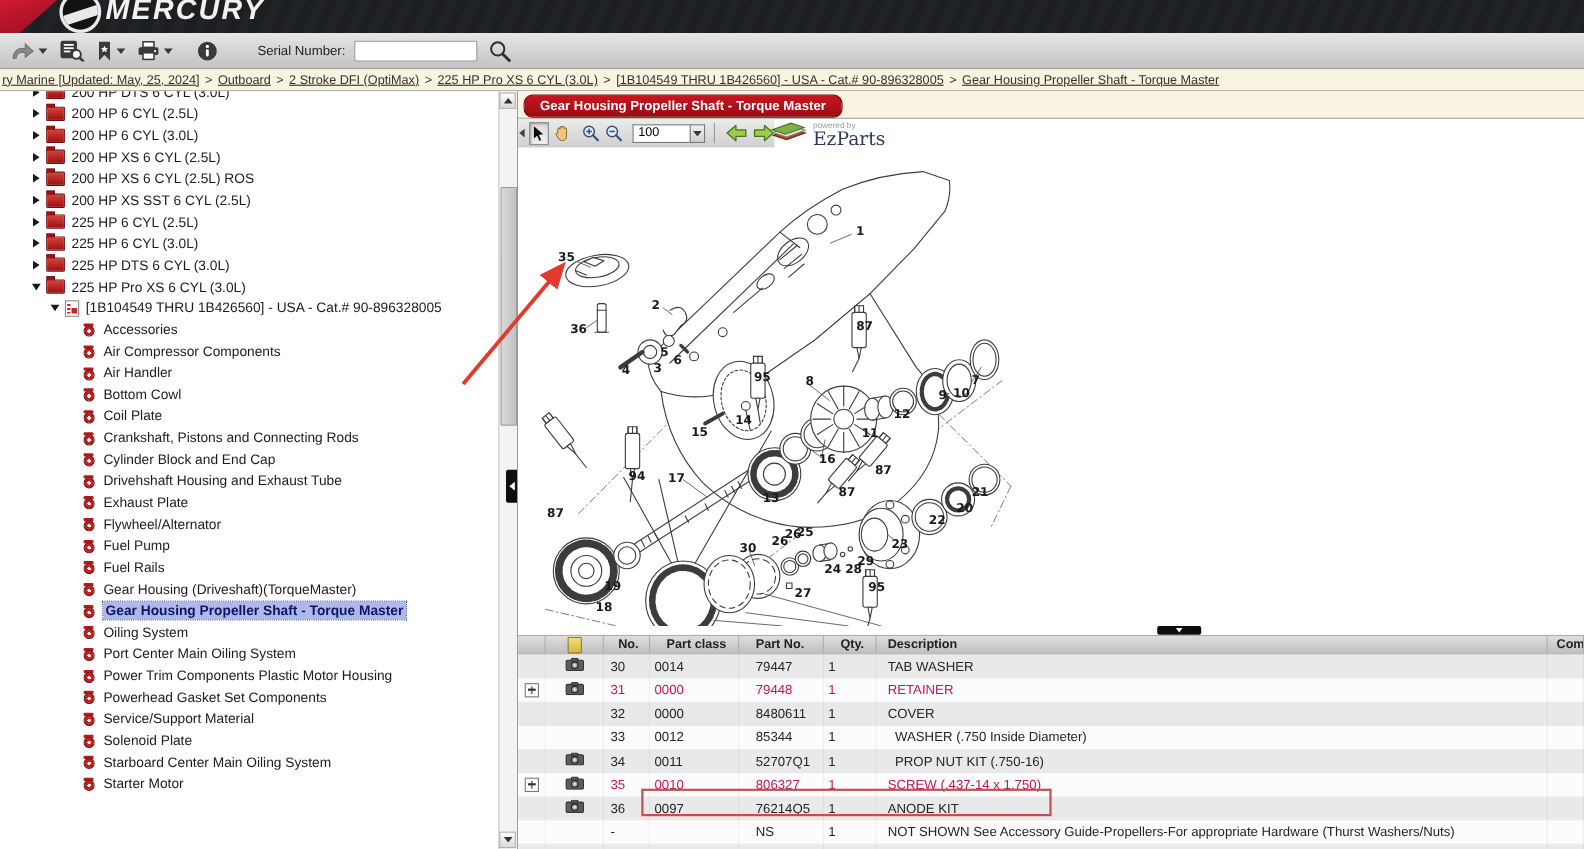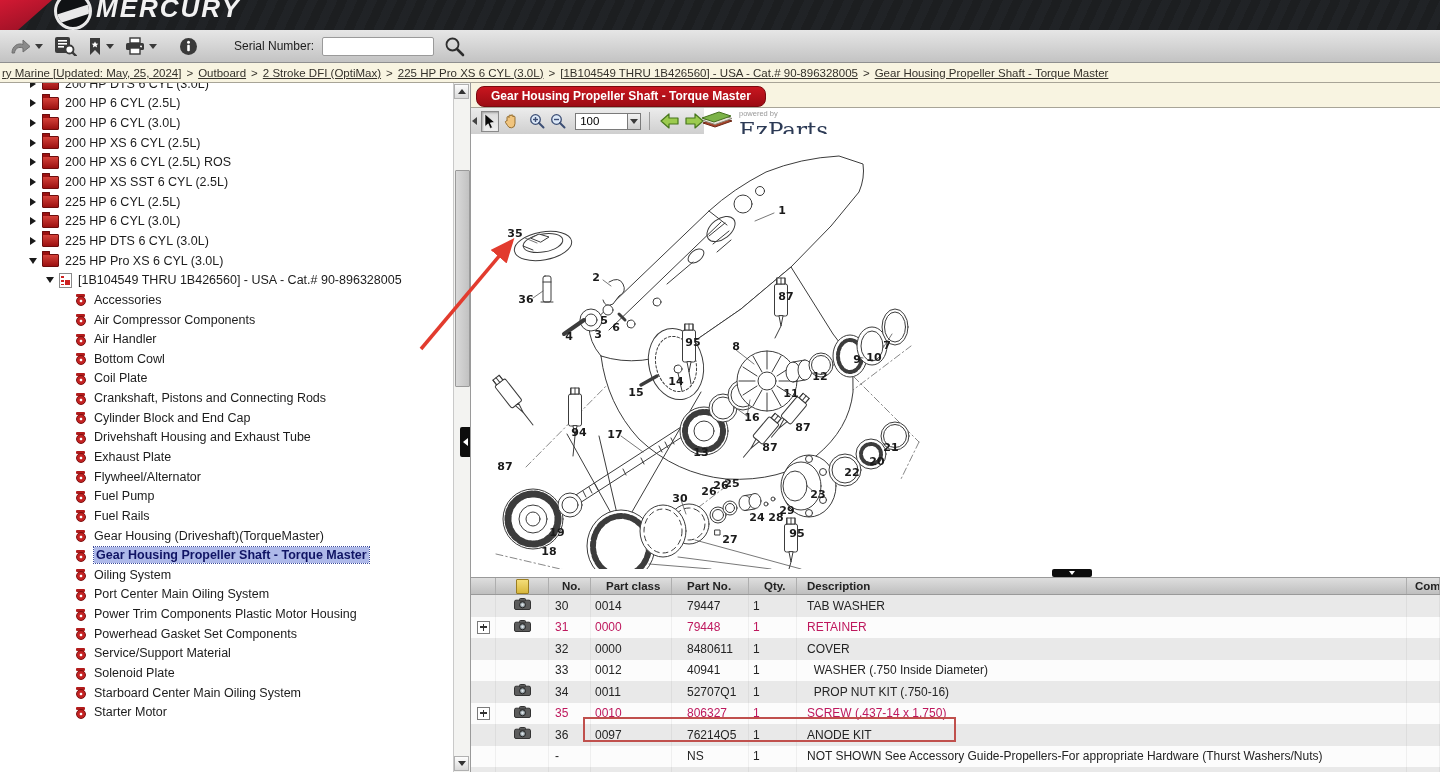--- a/index.html
+++ b/index.html
@@ -61,21 +61,21 @@
   .vbtn{width:22px;height:21px;margin-left:2px;border:1px solid transparent;background:none;display:flex;align-items:center;justify-content:center;padding:0;cursor:pointer;}
   .vbtn.sel{border:1px solid #8a8a8a;background:linear-gradient(#dcdcdc,#efefef);box-shadow:inset 1px 1px 2px rgba(0,0,0,.25);}
   .zoom-combo{display:flex;margin-left:8px;height:17px;}
   .zoom-combo input{width:52px;height:17px;border:1px solid #7a7a7a;border-right:none;font-size:11.5px;padding:0 4px;box-sizing:border-box;}
   .combo-btn{width:14px;height:17px;background:linear-gradient(#f2f2f2,#cfcfcf);border:1px solid #7a7a7a;box-sizing:border-box;display:flex;align-items:center;justify-content:center;cursor:pointer;}
   .vsep{width:1px;height:18px;background:#9a9a9a;margin:0 6px 0 8px;}
   .navbtn{background:none;border:none;padding:0;margin-left:4px;cursor:pointer;display:flex;}
   .ezparts{position:absolute;left:228px;top:25px;height:28px;display:flex;align-items:flex-start;}
   .ez-text{margin-left:4px;display:flex;flex-direction:column;line-height:1;}
   .pb{font-size:7.5px;color:#999;margin-top:2px;}
-  .ez{font-family:"DejaVu Serif","Liberation Serif",serif;font-size:23px;color:#2c3a55;margin-top:1px;}
+  .ez{font-family:"DejaVu Serif","Liberation Serif",serif;font-size:17px;color:#2c3a55;margin-top:1px;}
   .diagram{position:absolute;left:0;top:51px;width:969px;height:435px;background:#fff;overflow:hidden;}
   .callout{position:absolute;width:22px;margin-left:-11px;margin-top:-7px;text-align:center;font-size:11px;font-weight:bold;color:#1a1a1a;font-family:"DejaVu Sans",sans-serif;}
   .hsplit-handle{position:absolute;left:581px;top:486px;width:40px;height:8px;background:#0d0d0d;border-radius:2px;display:flex;align-items:center;justify-content:center;}
   .hsplit-handle:before{content:"";width:0;height:0;border-top:4px solid #fff;border-left:3px solid transparent;border-right:3px solid transparent;}
   
   .parts-table{position:absolute;left:0;top:494px;width:969px;height:195px;overflow:hidden;font-size:12px;}
   .thead{display:flex;height:16px;background:linear-gradient(#dedede,#bfbfbf);border-top:1px solid #9a9a9a;border-bottom:1px solid #9a9a9a;align-items:center;font-size:11.5px;color:#222;font-weight:bold;}
   .thead>div{border-right:1px solid #aeaeae;height:100%;display:flex;align-items:center;box-sizing:border-box;}
   .trow{display:flex;height:21.5px;align-items:center;color:#242424;}
   .trow.even{background:#e9e9e9;}
@@ -722,21 +722,21 @@
             <div class="c4">8480611</div>
             <div class="c5">1</div>
             <div class="c6">COVER</div>
             <div class="c7"></div>
           </div>
           <div class="trow odd">
             <div class="c0"></div>
             <div class="c1"></div>
             <div class="c2">33</div>
             <div class="c3">0012</div>
-            <div class="c4">40941</div>
+            <div class="c4">85344</div>
             <div class="c5">1</div>
             <div class="c6">  WASHER (.750 Inside Diameter)</div>
             <div class="c7"></div>
           </div>
           <div class="trow even">
             <div class="c0"></div>
             <div class="c1">
               <span><svg width="17" height="12" viewBox="0 0 17 12">
                   <rect x="0.5" y="2.2" width="16" height="9.3" rx="1.5" fill="#5c5c5c" stroke="#333"></rect>
                   <rect x="5.5" y="0.5" width="6" height="2.6" rx="1" fill="#5c5c5c" stroke="#333"></rect>

